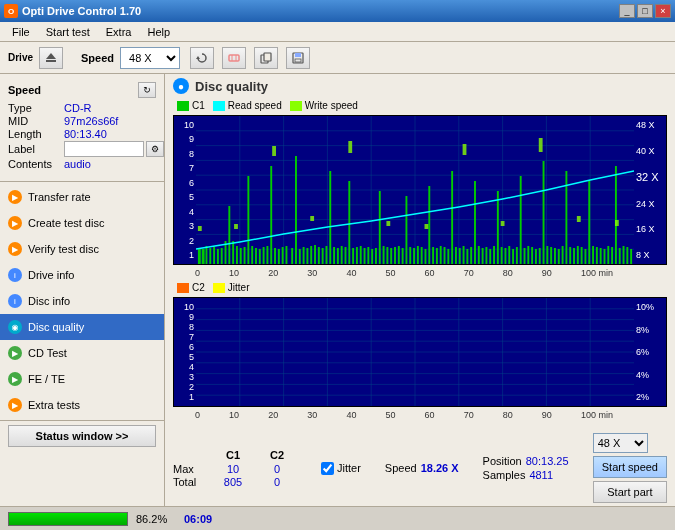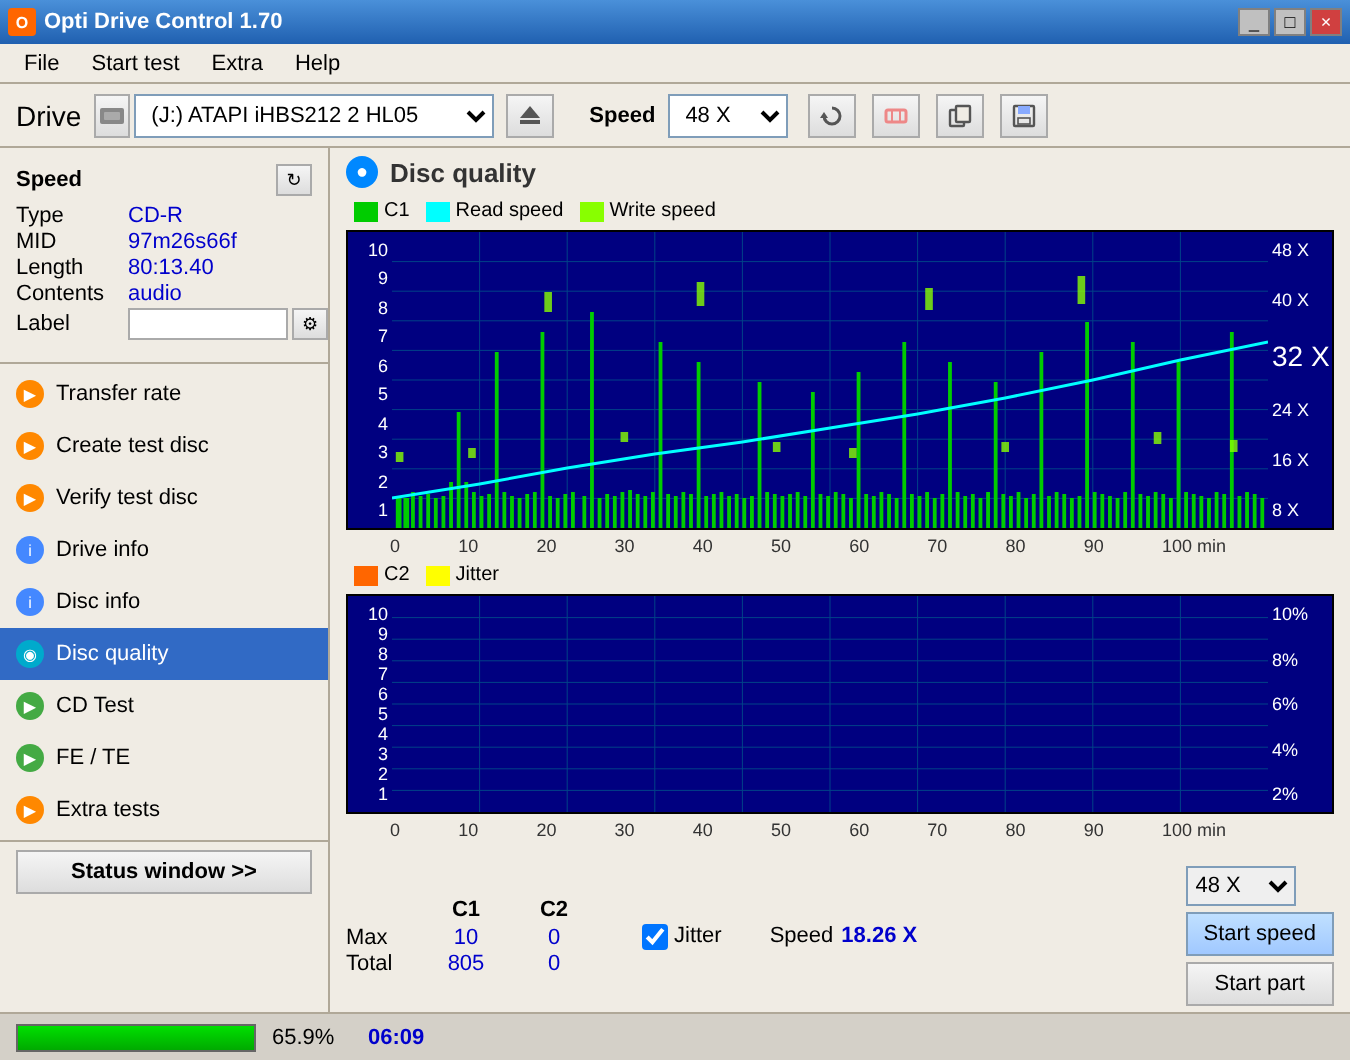--- a/index.html
+++ b/index.html
@@ -13,21 +13,21 @@
     .titlebar-buttons { display: flex; gap: 2px; }
     .titlebar-btn { width: 16px; height: 14px; background: #c0c0c0; border: 1px solid #808080; font-size: 9px; display: flex; align-items: center; justify-content: center; cursor: pointer; }
     .titlebar-btn.close { background: #d04040; color: white; }
 
     
     .menubar { background: #f0ece4; height: 20px; display: flex; align-items: center; padding: 0 4px; border-bottom: 1px solid #b0a898; }
     .menubar-item { padding: 2px 8px; font-size: 11px; cursor: pointer; color: #000; }
 
     
     .drivebar { background: #f0ece4; height: 32px; display: flex; align-items: center; padding: 0 8px; gap: 6px; border-bottom: 1px solid #b0a898; }
-    .drive-label { font-weight: normal; font-size: 14px; }
+    .drive-label { font-weight: bold; font-size: 10px; }
     .drive-select { height: 22px; border: 1px solid #7f9db9; background: white; padding: 0 4px; font-size: 11px; min-width: 180px; }
     .eject-btn { width: 24px; height: 22px; background: linear-gradient(to bottom, #f5f5f5, #ddd); border: 1px solid #aaa; display: flex; align-items: center; justify-content: center; cursor: pointer; }
     .speed-label { font-weight: bold; font-size: 11px; margin-left: 8px; }
     .speed-select { height: 22px; border: 1px solid #7f9db9; background: white; padding: 0 4px; font-size: 11px; width: 60px; }
     .icon-btn { width: 24px; height: 22px; background: linear-gradient(to bottom, #f5f5f5, #ddd); border: 1px solid #aaa; display: flex; align-items: center; justify-content: center; cursor: pointer; margin-left: 2px; }
 
     
     .main { display: flex; height: calc(530px - 22px - 20px - 32px - 24px); }
 
     
@@ -104,31 +104,20 @@
 
 <div class="menubar">
   <span class="menubar-item">File</span>
   <span class="menubar-item">Start test</span>
   <span class="menubar-item">Extra</span>
   <span class="menubar-item">Help</span>
 </div>
 
 <div class="drivebar">
   <span class="drive-label">Drive</span>
-  <div style="display:flex;align-items:center;gap:2px;">
-    <div style="width:18px;height:22px;background:linear-gradient(to bottom,#f5f5f5,#ddd);border:1px solid #aaa;display:flex;align-items:center;justify-content:center;">
-      <svg width="14" height="14" viewBox="0 0 14 14">
-          <rect x="1" y="3" width="12" height="8" fill="#888" rx="1"></rect>
-          <rect x="3" y="5" width="8" height="4" fill="#aaa" rx="0.5"></rect>
-        </svg>
-    </div>
-    <select class="drive-select">
-      <option>(J:)  ATAPI iHBS212  2 HL05</option>
-    </select>
-  </div>
   <div class="eject-btn">
     <svg width="14" height="14" viewBox="0 0 14 14">
         <polygon points="7,2 12,8 2,8" fill="#555"></polygon>
         <rect x="2" y="9" width="10" height="2" fill="#555"></rect>
       </svg>
   </div>
   <span class="speed-label" style="margin-left:12px;">Speed</span>
   <select class="speed-select">
     <option>48 X</option>
   </select>
@@ -175,29 +164,29 @@
       </div>
       <div class="disc-row">
         <span class="disc-row-label">MID</span>
         <span class="disc-row-value">97m26s66f</span>
       </div>
       <div class="disc-row">
         <span class="disc-row-label">Length</span>
         <span class="disc-row-value">80:13.40</span>
       </div>
       <div class="disc-row">
-        <span class="disc-row-label">Contents</span>
-        <span class="disc-row-value">audio</span>
-      </div>
-      <div class="disc-row">
         <span class="disc-row-label">Label</span>
         <div class="label-row">
           <input class="disc-row-input" type="text" value="" style="">
           <div class="label-settings-btn">⚙</div>
         </div>
+      </div>
+      <div class="disc-row">
+        <span class="disc-row-label">Contents</span>
+        <span class="disc-row-value">audio</span>
       </div>
     </div>
 
     <div class="sidebar-divider"></div>
 
     <div class="sidebar-item">
       <div class="sidebar-item-icon icon-orange">▶</div>
       <span>Transfer rate</span>
     </div>
     <div class="sidebar-item">
@@ -426,21 +415,21 @@
             <rect x="400" y="100" width="4" height="6" fill="#88ff00" opacity="0.8"></rect>
             <rect x="440" y="104" width="4" height="6" fill="#88ff00" opacity="0.8"></rect>
 
             <polyline points="0,133 46,126 92,118 138,111 184,105 230,98 276,91 322,83 368,74 414,64 460,55" stroke="#00ffff" stroke-width="1.5" fill="none"></polyline>
           </svg>
         </div>
 
         <div style="width:32px; background:#000080; display:flex; flex-direction:column; justify-content:space-between; padding:4px 0; padding-left:2px;">
           <span style="color:white;font-size:9px;">48 X</span>
           <span style="color:white;font-size:9px;">40 X</span>
-          <span style="color:white;font-size:14px;">32 X</span>
+          <span style="color:white;font-size:11px;">32 X</span>
           <span style="color:white;font-size:9px;">24 X</span>
           <span style="color:white;font-size:9px;">16 X</span>
           <span style="color:white;font-size:9px;"> 8 X</span>
         </div>
       </div>
 
       <div style="display:flex; margin: 1px 26px 0 26px; justify-content:space-between; padding-right:32px;">
         <span style="font-size:9px; color:#333;">0</span>
         <span style="font-size:9px; color:#333;">10</span>
         <span style="font-size:9px; color:#333;">20</span>
@@ -552,34 +541,44 @@
       <div style="display:flex;align-items:center;gap:3px;margin-left:8px;">
         <input type="checkbox" checked="" style="margin: 0px;">
         <span>Jitter</span>
       </div>
 
       <div style="display:flex;align-items:center;gap:4px;margin-left:8px;">
         <span>Speed</span>
         <span style="color:#0000cc;font-weight:bold;">18.26 X</span>
       </div>
 
+      <div style="display:flex;flex-direction:column;gap:2px;margin-left:8px;">
+        <div style="display:flex;gap:4px;">
+          <span>Position</span>
+          <span style="color:#0000cc;">80:13.25</span>
+        </div>
+        <div style="display:flex;gap:4px;">
+          <span>Samples</span>
+          <span style="color:#0000cc;">4811</span>
+        </div>
+      </div>
 
       <div style="display:flex;flex-direction:column;gap:3px;margin-left:auto;">
         <div style="display:flex;gap:3px;align-items:center;">
           <select style="height:20px;border:1px solid #7f9db9;font-size:11px;width:55px;">
             <option>48 X</option>
           </select>
         </div>
         <button class="btn-start btn-start-full">Start speed</button>
         <button class="btn-start">Start part</button>
       </div>
     </div>
 
   </div>
 </div>
 
 <div class="statusbar">
   <div class="progress-bar-container">
     <div class="progress-bar-fill" style="width: 100%;"></div>
   </div>
-  <span class="progress-percent">65.9%</span>
+  <span class="progress-percent">86.2%</span>
   <span class="time-display">06:09</span>
 </div>
 
 </body></html>

